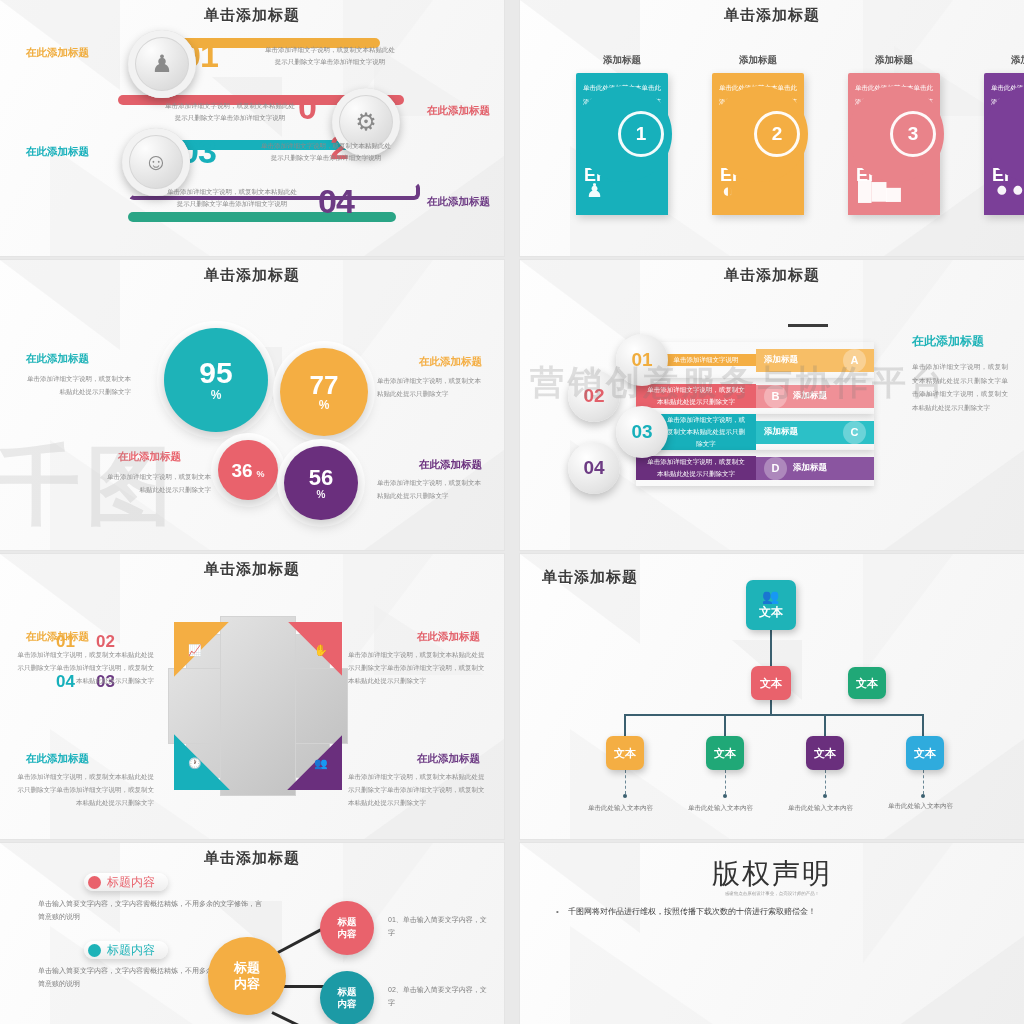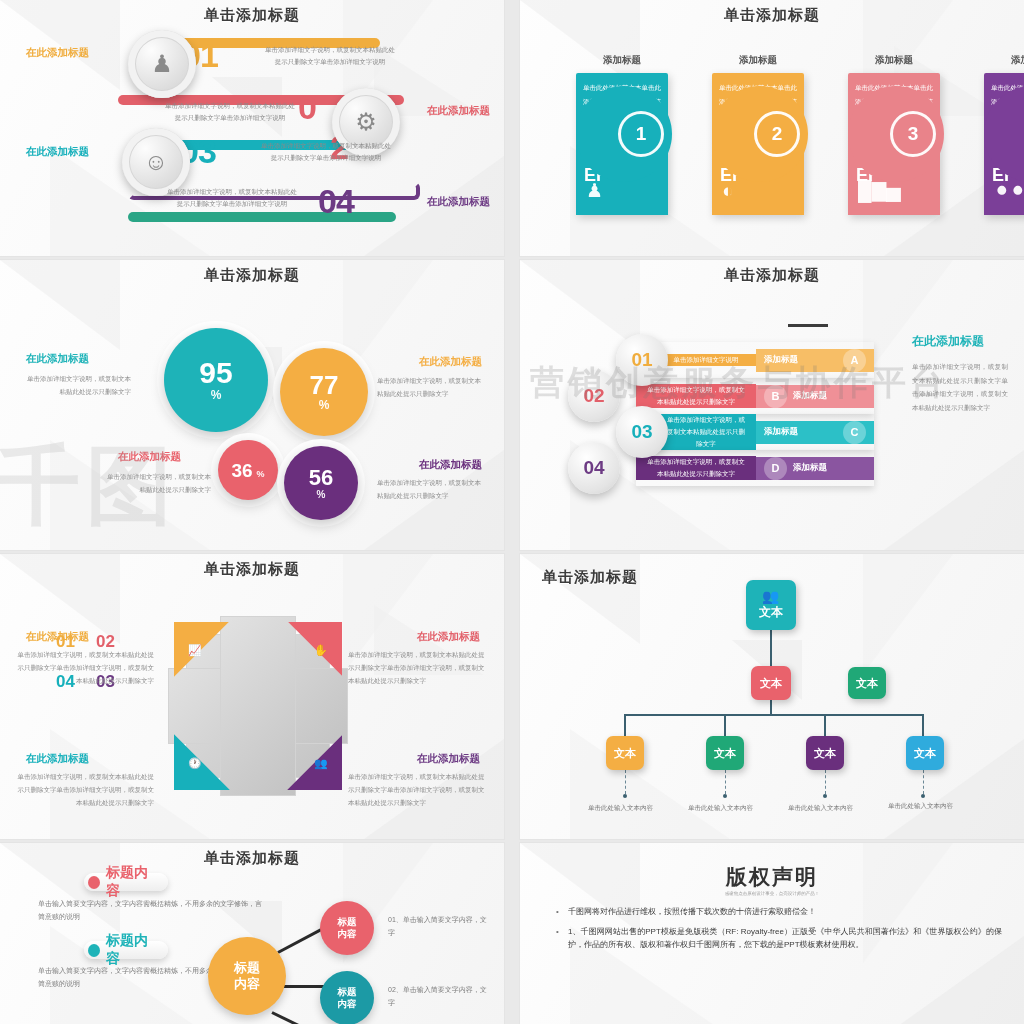--- a/index.html
+++ b/index.html
@@ -169,35 +169,35 @@
   .nd-d{width:38px;height:34px;left:386px;top:182px;background:#2fabdd;font-size:11px;}
   .s6 .ln{position:absolute;background:#3b6070;z-index:1;}
   .s6 .dline{position:absolute;border-left:1px dashed #6b8896;z-index:1;}
   .s6 .dot{position:absolute;width:4px;height:4px;border-radius:50%;background:#3b6070;z-index:2;}
   .s6 .cap{position:absolute;font-size:6.5px;color:#777;}
 
   
   .s7 .pill{position:absolute;height:18px;border-radius:9px;background:linear-gradient(180deg,#fff,#eee);
     box-shadow:0 3px 6px rgba(0,0,0,.16);display:flex;align-items:center;padding:0 10px 0 4px;gap:6px;}
   .s7 .pill .bl{width:13px;height:13px;border-radius:50%;}
-  .s7 .pill .tl{font-size:14px;font-weight:bold;}
+  .s7 .pill .tl{font-size:12px;font-weight:normal;}
   .s7 .ptxt{position:absolute;font-size:7px;color:#7b7b7b;line-height:1.85;width:225px;}
   .s7 .circ{position:absolute;border-radius:50%;display:flex;flex-direction:column;
     align-items:center;justify-content:center;color:#fff;font-weight:bold;
     box-shadow:0 4px 9px rgba(0,0,0,.2);z-index:3;line-height:1.25;}
   .c-main{width:78px;height:78px;left:208px;top:94px;background:#f4ae43;font-size:13px;}
   .c-r1{width:54px;height:54px;left:320px;top:58px;background:#e9626c;font-size:9.5px;}
   .c-r2{width:54px;height:54px;left:320px;top:128px;background:#1c9aa5;font-size:9.5px;}
   .s7 .conn{position:absolute;height:3px;background:#2b2b2b;transform-origin:left center;z-index:2;}
   .s7 .rtxt{position:absolute;font-size:7px;color:#7b7b7b;line-height:1.9;width:100px;}
 
   
   .s8{padding:0;}
-  .s8 h2{margin:8px;position:absolute;left:0;right:0;top:12px;text-align:center;
-    font-size:21px;font-weight:bold;color:#333;letter-spacing:2px;}
+  .s8 h2{margin:0;position:absolute;left:0;right:0;top:12px;text-align:center;
+    font-size:28px;font-weight:normal;color:#333;letter-spacing:2px;}
   .s8 .sub{position:absolute;left:0;right:0;top:48px;text-align:center;font-size:4.5px;color:#999;}
   .s8 ul{position:absolute;left:34px;right:22px;top:62px;margin:0;padding:0 0 0 14px;list-style:none;}
   .s8 li{position:relative;font-size:8px;color:#3a3a3a;line-height:1.65;margin-bottom:7px;text-align:justify;}
   .s8 li:before{content:"•";position:absolute;left:-12px;color:#777;}
 
   .wm{position:absolute;z-index:9;pointer-events:none;font-weight:bold;color:rgba(120,120,120,.22);}
   .wm1{left:10px;top:100px;font-size:34px;letter-spacing:4px;}
   .wm2{left:10px;top:146px;font-size:30px;letter-spacing:4px;}
   .wmlogo{position:absolute;left:-6px;top:168px;font-size:86px;font-weight:bold;
     color:rgba(160,160,160,.20);letter-spacing:6px;z-index:8;pointer-events:none;}
@@ -558,17 +558,16 @@
     <div class="poly">
       <i class="t1"></i>
         <i class="t2"></i>
         <i class="t3"></i>
         <i class="t4"></i>
     </div>
     <h2>版权声明</h2>
     <div class="sub">感谢您点击原创设计事业，点亮设计师的产品！</div>
     <ul>
       <li>千图网将对作品进行维权，按照传播下载次数的十倍进行索取赔偿金！</li>
-      <li>1、千图网网站出售的PPT模板是免版税类（RF: Royalty-free）正版受《中华人民共和国著作法》和《世界版权公约》的保护，作品的所有权、版权和著作权归千图网所有，您下载的是PPT模板素材使用权。</li>
     </ul>
   </div>
 
 </div>
 
 </body></html>

